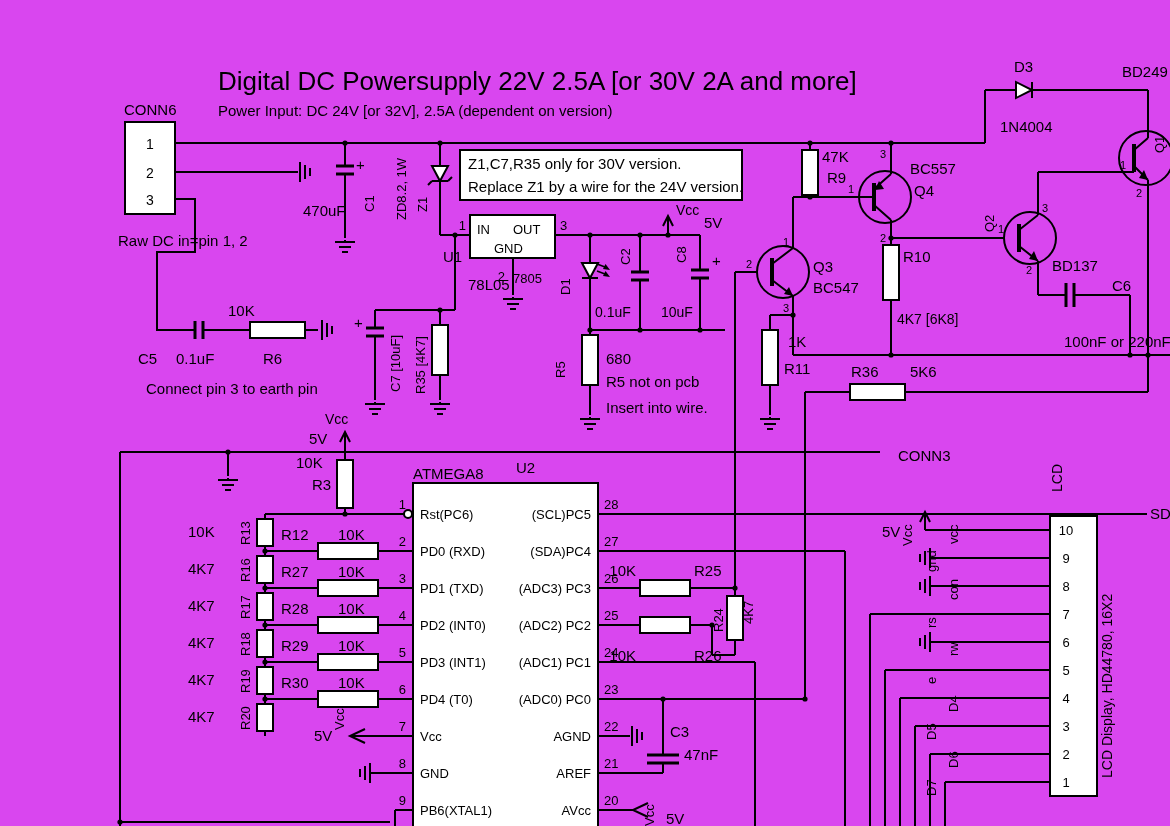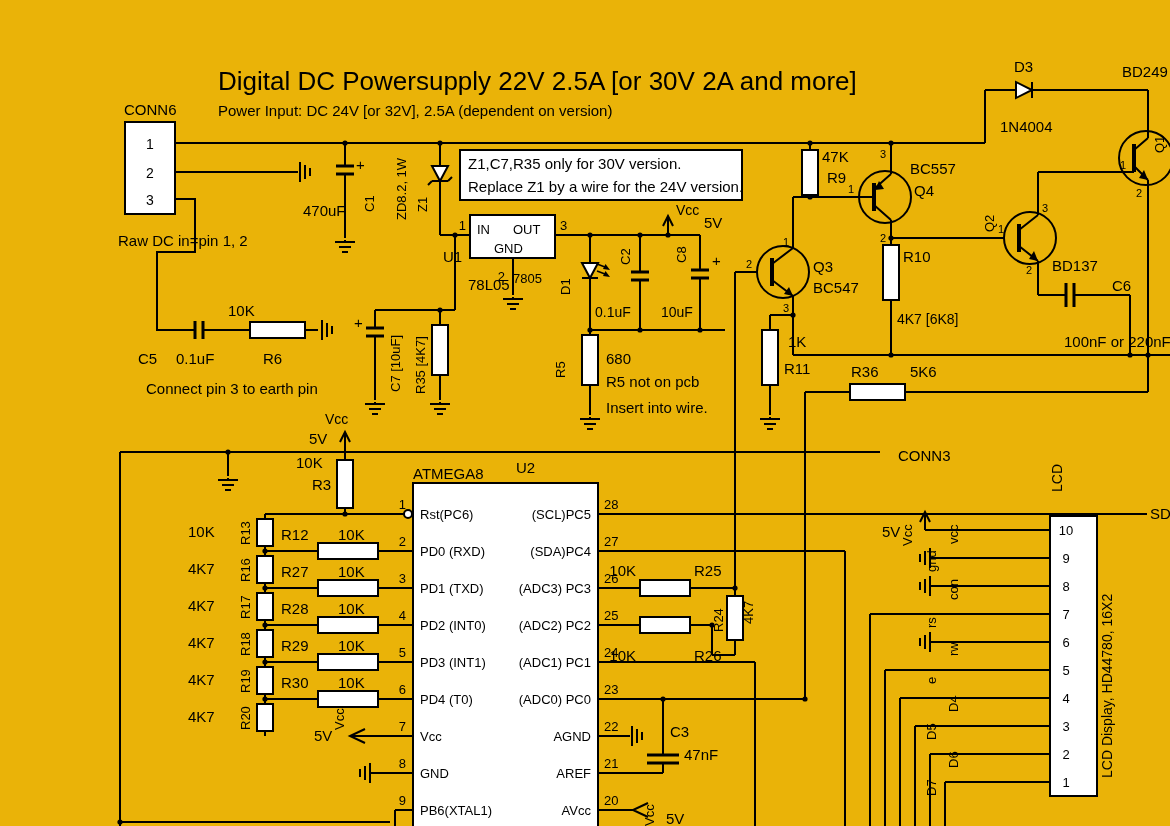--- a/index.html
+++ b/index.html
@@ -1,16 +1,16 @@
 <!DOCTYPE html>
 <html><head>
 <meta charset="utf-8">
 <style>
   html,body{margin:0;padding:0;background:#fff}
-  #stage{width:1170px;height:826px;position:relative;background:#eab308;overflow:hidden}
+  #stage{width:1170px;height:826px;position:relative;background:#d946ef;overflow:hidden}
   svg{display:block}
   .w{fill:none;stroke:#000;stroke-width:2}
   .w3{fill:none;stroke:#000;stroke-width:3}
   .w4{fill:none;stroke:#000;stroke-width:4}
   .cmp{fill:#fff;stroke:#000;stroke-width:2}
   .dio{fill:#fff;stroke:#000;stroke-width:2}
   .dot{fill:#000;stroke:none}
   text{fill:#000;font-family:"Liberation Sans",sans-serif}
   .t11{font-size:11px}
   .t13{font-size:13px}

